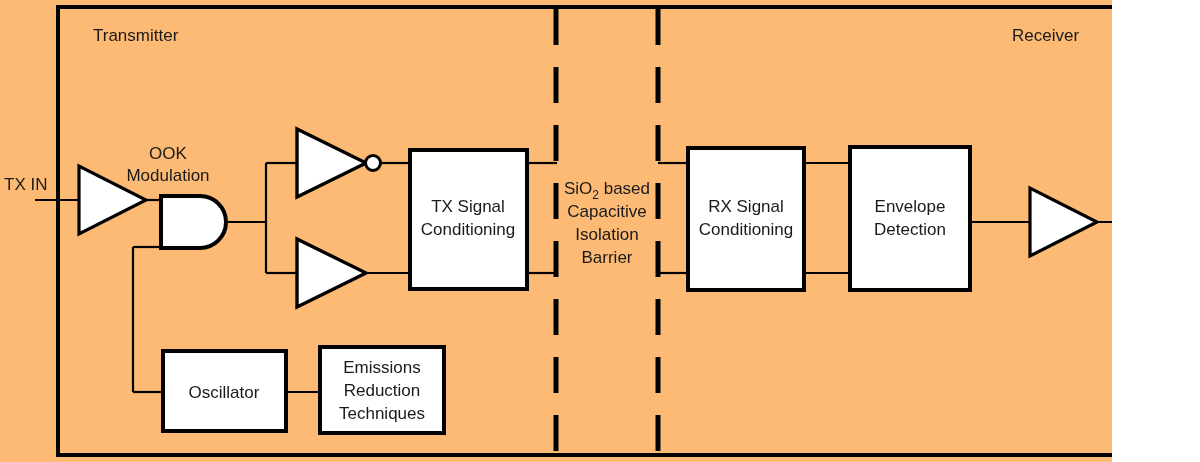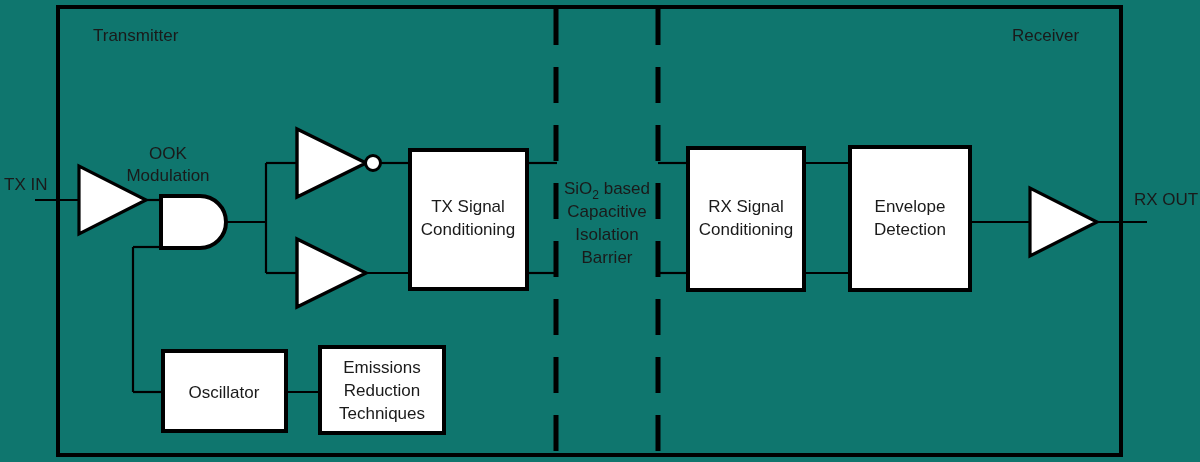--- a/index.html
+++ b/index.html
@@ -6,23 +6,23 @@
   html, body {
     margin: 0;
     padding: 0;
     background: #ffffff;
   }
   body {
     font-family: "Liberation Sans", sans-serif;
   }
   #stage {
     position: relative;
-    width: 1200px;
+    width: 1112px;
     height: 462px;
-    background: #0f766e;
+    background: #fdba74;
     overflow: hidden;
   }
   #diagram {
     position: absolute;
     left: 0;
     top: 0;
     width: 1200px;
     height: 462px;
   }
   svg text {

